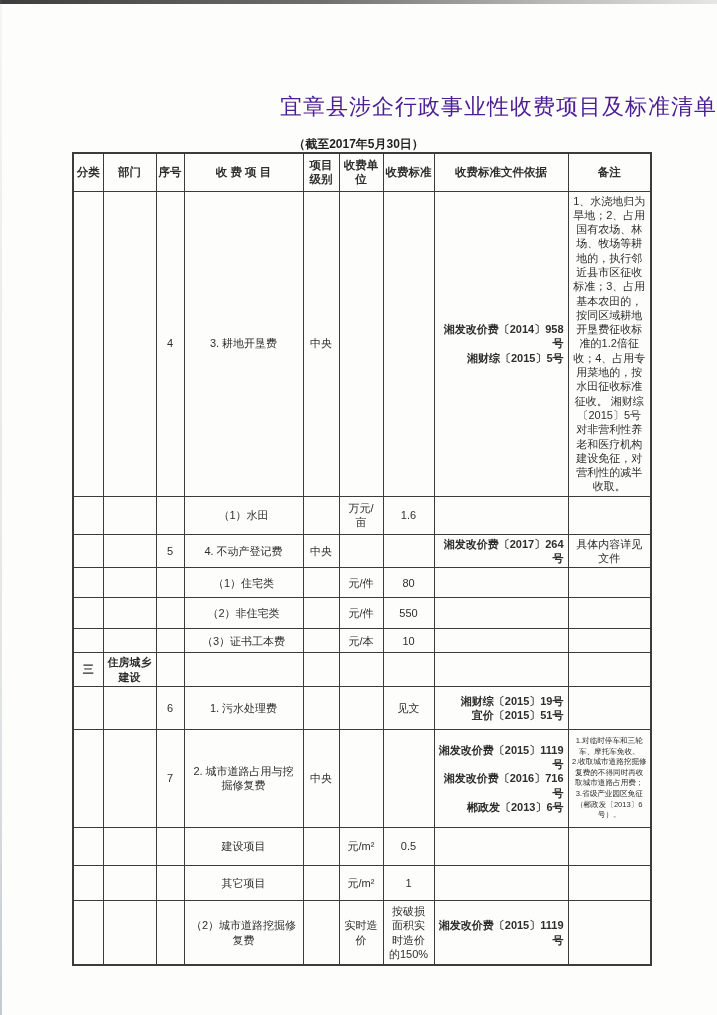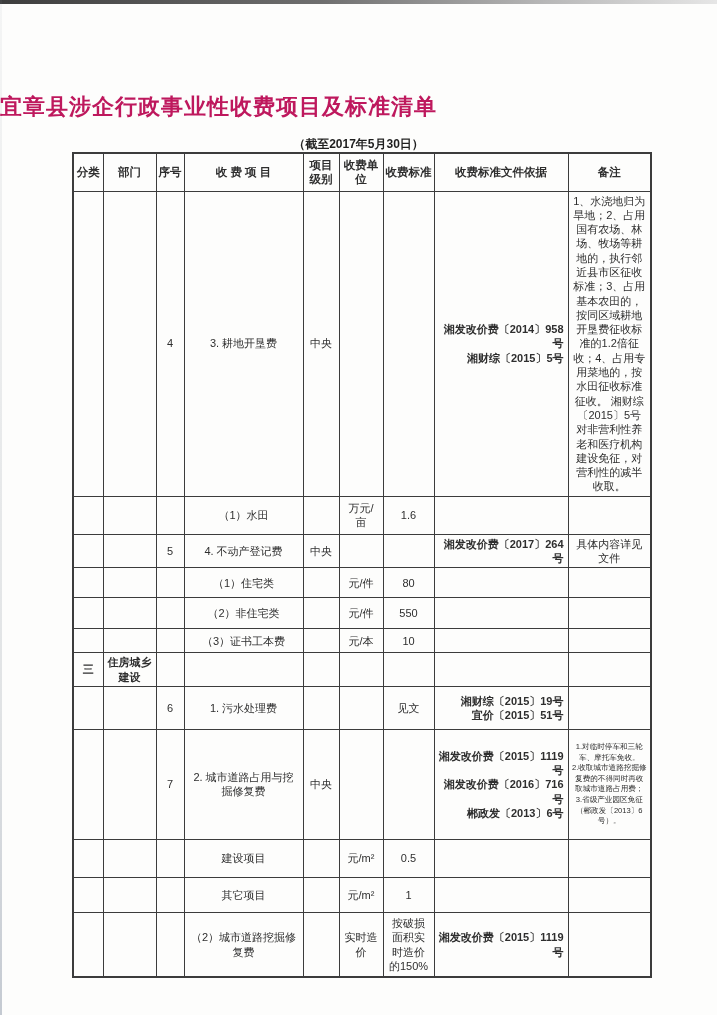--- a/index.html
+++ b/index.html
@@ -6,39 +6,39 @@
   body{
     width:717px;height:1015px;position:relative;overflow:hidden;
     background:#fdfdfc;
     font-family:"Liberation Sans","DejaVu Sans",sans-serif;
     color:#2e2e2e;
   }
   .scan-top-edge{position:absolute;top:0;left:0;width:717px;height:4px;
     background:linear-gradient(90deg,#3d3d3d 0%,#6f6f6f 45%,#b5b5b5 75%,#e6e6e6 100%);}
   .scan-left-edge{position:absolute;top:0;left:0;width:2px;height:1015px;
     background:linear-gradient(180deg,rgba(140,150,160,0.08) 0%,rgba(140,150,160,0.25) 70%,rgba(150,160,175,0.55) 100%);}
-  .doc-title{position:absolute;top:92px;left:0;width:717px;text-align:left;
-    font-size:22px;font-weight:bold;letter-spacing:1px;color:#be185d;}
+  .doc-title{position:absolute;top:92px;left:0;width:717px;text-align:right;
+    font-size:22px;font-weight:normal;letter-spacing:1px;color:#4c1d95;}
   .doc-subtitle{position:absolute;top:136px;left:0;width:717px;text-align:center;
     font-size:12px;font-weight:bold;color:#1f1f1f;}
   table.fee{position:absolute;left:72px;top:152px;width:578px;
     border-collapse:collapse;table-layout:fixed;
     border:2px solid #3c3c3c;}
   table.fee th,table.fee td{
     border:1px solid #3c3c3c;padding:2px 4px;font-size:11px;
     vertical-align:middle;overflow:hidden;line-height:1.3;
     word-break:break-all;}
   table.fee th{font-weight:bold;text-align:center;font-size:11.5px;line-height:1.25;padding:2px 2px;}
   td.c-cat,td.c-no,td.c-level,td.c-unit,td.c-std,td.c-dept{text-align:center;}
   td.c-item{text-align:center;padding-left:7px;}
   td.c-unit{font-size:10px;padding:2px 1px;}
   td.c-std{font-size:10px;padding:2px 1px;}
   td.c-basis{text-align:right;font-size:10px;padding:2px 2px;white-space:pre-line;line-height:1.5;font-weight:bold;}
   td.c-remark{text-align:center;font-size:9.6px;line-height:1.45;padding:3px 4px;white-space:pre-line;vertical-align:middle;}
-  tr.remark-small td.c-remark{font-size:7.6px;line-height:1.4;padding:12px 3px;}
+  tr.remark-small td.c-remark{font-size:7.6px;line-height:1.4;padding:6px 3px;}
   td.bold{font-weight:bold;}
 </style>
 </head>
 <body>
 
 <div class="scan-top-edge"></div>
 <div class="scan-left-edge"></div>
 
 <div class="doc-title">宜章县涉企行政事业性收费项目及标准清单</div>
 <div class="doc-subtitle">（截至2017年5月30日）</div>

